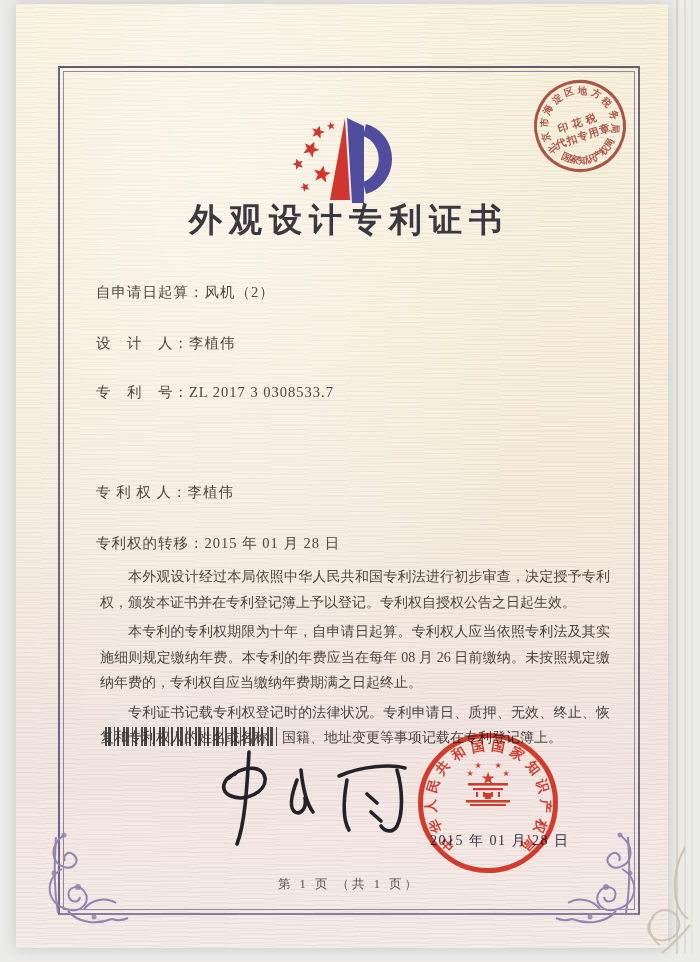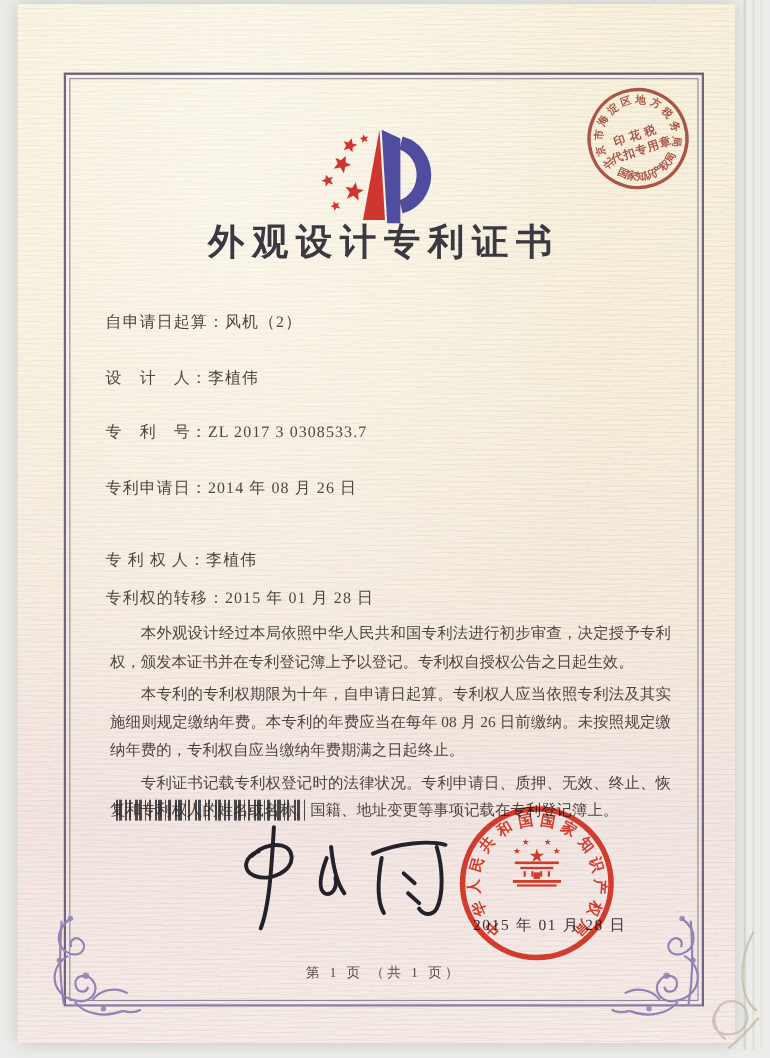--- a/index.html
+++ b/index.html
@@ -44,21 +44,21 @@
   .logo{position:absolute;left:262px;top:104px;width:135px;height:100px;}
 
   .title{
     position:absolute;left:42px;top:194px;width:582px;margin:0;
     text-align:center;font-size:33px;font-weight:700;color:#3a3840;
     letter-spacing:7px;
   }
   .field-row{position:absolute;left:80px;font-size:14.5px;color:#4c463f;white-space:nowrap;}
   .field-row .lab{letter-spacing:1px;}
   .field-row .val{letter-spacing:1px;margin-top:12px;}
-  .r0{top:279px}.r1{top:330px}.r2{top:379px}.r3{top:430px}.r4{top:496px}.r5{top:530px}
+  .r0{top:279px}.r1{top:330px}.r2{top:379px}.r3{top:430px}.r4{top:479px}.r5{top:530px}
 
   .paras{
     position:absolute;left:80px;top:556px;width:518px;
     font-size:14px;line-height:25.5px;color:#4c453e;text-align:justify;
   }
   .paras p{margin:4px;text-indent:2em;}
 
   .barcode{
     position:absolute;left:89px;top:723px;width:173px;height:19px;opacity:.85;
     background:repeating-linear-gradient(90deg,
@@ -178,23 +178,20 @@
     <h1 class="title">外观设计专利证书</h1>
 
     <div class="field-row r0">
       <span class="lab">自申请日起算：</span><span class="val">风机（2）</span>
     </div>
     <div class="field-row r1">
       <span class="lab">设　计　人：</span><span class="val">李植伟</span>
     </div>
     <div class="field-row r2">
       <span class="lab">专　利　号：</span><span class="val">ZL 2017 3 0308533.7</span>
-    </div>
-    <div class="field-row r3">
-      <span class="lab">专利申请日：</span><span class="val">2014 年 08 月 26 日</span>
     </div>
     <div class="field-row r4">
       <span class="lab">专 利 权 人：</span><span class="val">李植伟</span>
     </div>
     <div class="field-row r5">
       <span class="lab">专利权的转移：</span><span class="val">2015 年 01 月 28 日</span>
     </div>
 
     <div class="paras">
       <p>本外观设计经过本局依照中华人民共和国专利法进行初步审查，决定授予专利权，颁发本证书并在专利登记簿上予以登记。专利权自授权公告之日起生效。</p>

